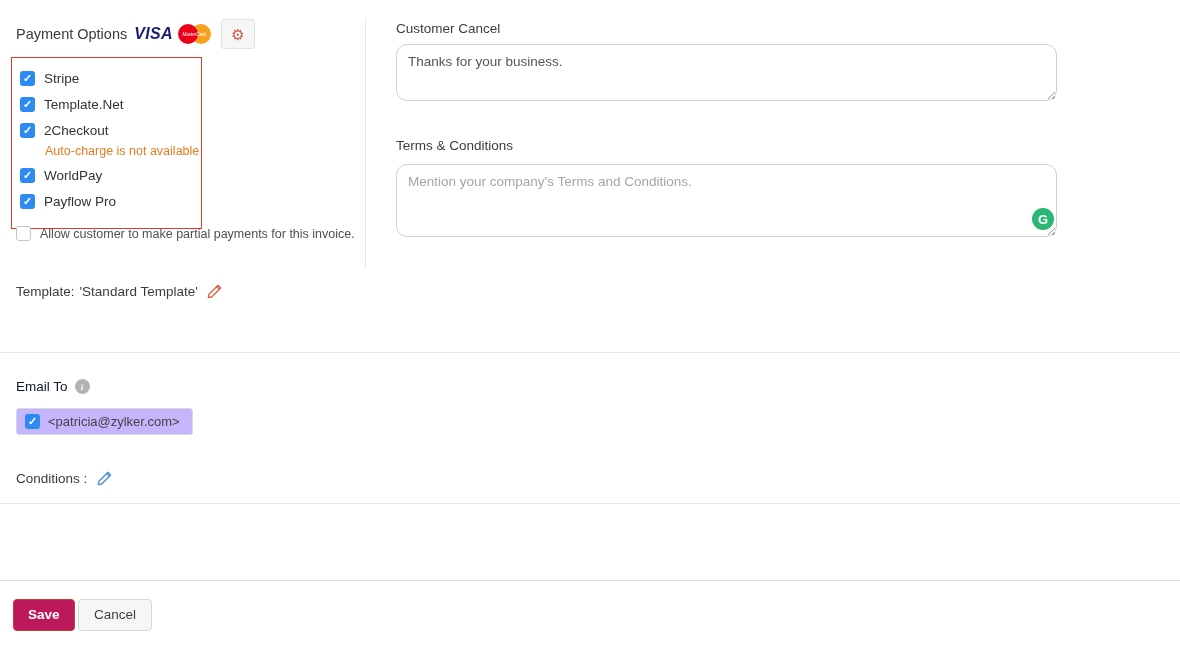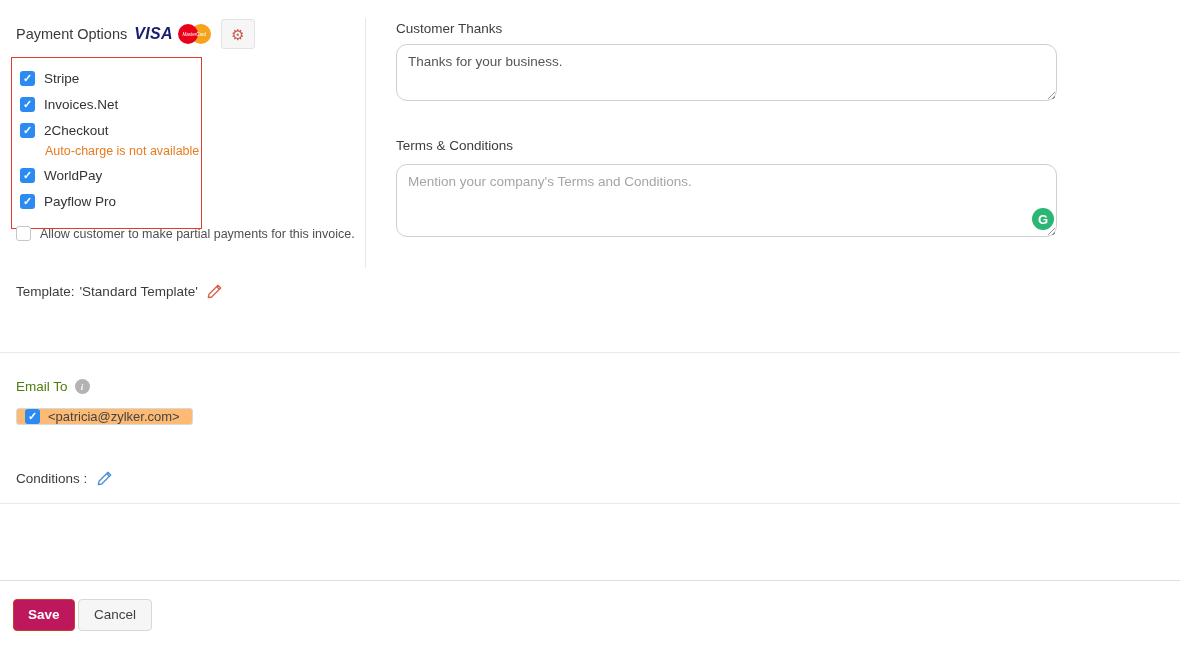--- a/index.html
+++ b/index.html
@@ -57,23 +57,23 @@
   .ta-wrap { position:absolute; left:396px; width:661px; }
   .notes-wrap { top:44px; height:57px; }
   .terms-wrap { top:164px; height:73px; }
   textarea { width:100%; height:100%; border:1px solid #cfcfcf; border-radius:11px; padding:9px 11px; font-family:"Liberation Sans", sans-serif; font-size:13.5px; color:#555; resize:none; outline:none; background:#fff; }
   textarea::placeholder { color:#a5a5a5; }
   .resize-handle { position:absolute; right:2px; bottom:2px; width:10px; height:10px; clip-path:polygon(100% 0, 100% 100%, 0 100%); background:repeating-linear-gradient(135deg, transparent 0 2.2px, #9a9a9a 2.2px 3.2px); cursor:nwse-resize; }
   .grammarly-badge { position:absolute; right:3px; bottom:7px; width:22px; height:22px; border-radius:50%; background:#2bb673; color:#fff; font-size:13px; font-weight:bold; display:flex; align-items:center; justify-content:center; cursor:pointer; }
 
   
   .email-row { position:absolute; left:16px; top:379px; display:flex; align-items:center; gap:7px; }
-  .email-label { font-size:13.5px; color:#4d7c0f; }
+  .email-label { font-size:13.5px; color:#0f172a; }
   .info-icon { width:15px; height:15px; border-radius:50%; background:#b3b3b3; color:#fff; font-size:9px; font-weight:bold; font-style:italic; display:flex; align-items:center; justify-content:center; font-family:"Liberation Serif", serif; cursor:pointer; }
-  .email-box { position:absolute; left:16px; top:408px; height:17px; display:flex; align-items:center; gap:8px; padding:0 12px 0 8px; border:1px solid #d9d9d9; border-radius:3px; background:#fdba74; }
+  .email-box { position:absolute; left:16px; top:408px; height:27px; display:flex; align-items:center; gap:8px; padding:0 12px 0 8px; border:1px solid #d9d9d9; border-radius:3px; background:#c4b5fd; }
   .email-value { font-size:13px; color:#444; white-space:nowrap; }
 
   
   .pref-row { position:absolute; left:16px; top:470px; display:flex; align-items:center; }
   .pref-label { font-size:13.5px; color:#3b3b3b; }
   .pref-value { font-size:13.5px; color:#7d93a6; margin-left:13px; cursor:pointer; }
 
   
   .footer { position:absolute; left:0; top:580px; width:1180px; height:65px; border-top:1px solid #dedede; background:#fff; }
   .btn { display:inline-block; font-family:"Liberation Sans", sans-serif; font-size:13.5px; border-radius:4px; cursor:pointer; line-height:16px; }
@@ -98,21 +98,21 @@
     </button>
   </div>
 
   <div class="gateway-box">
     <div class="gw-row">
       <span class="cb checked"></span>
       <span class="gw-label">Stripe</span>
     </div>
     <div class="gw-row">
       <span class="cb checked"></span>
-      <span class="gw-label">Invoices.Net</span>
+      <span class="gw-label">Template.Net</span>
     </div>
     <div class="gw-row">
       <span class="cb checked"></span>
       <span class="gw-label">2Checkout</span>
     </div>
     <div class="gw-note">Auto-charge is not available</div>
     <div class="gw-row">
       <span class="cb checked"></span>
       <span class="gw-label">WorldPay</span>
     </div>
@@ -133,21 +133,21 @@
     <span class="pencil pencil-red">
       <svg viewBox="0 0 24 24" fill="none" stroke="currentColor" stroke-width="2" stroke-linejoin="round">
           <path d="M16.5 3.5l4 4L7 21l-5 1 1-5L16.5 3.5z"></path>
           <path d="M14.5 5.5l4 4"></path>
         </svg>
     </span>
   </div>
 
   <div class="v-divider"></div>
 
-  <div class="field-label notes-label">Customer Thanks</div>
+  <div class="field-label notes-label">Customer Cancel</div>
   <div class="ta-wrap notes-wrap">
     <textarea style="">Thanks for your business.</textarea>
     <span class="resize-handle"></span>
   </div>
 
   <div class="field-label terms-label">Terms &amp; Conditions</div>
   <div class="ta-wrap terms-wrap">
     <textarea placeholder="Mention your company's Terms and Conditions." style=""></textarea>
     <span class="grammarly-badge">G</span>
     <span class="resize-handle"></span>

